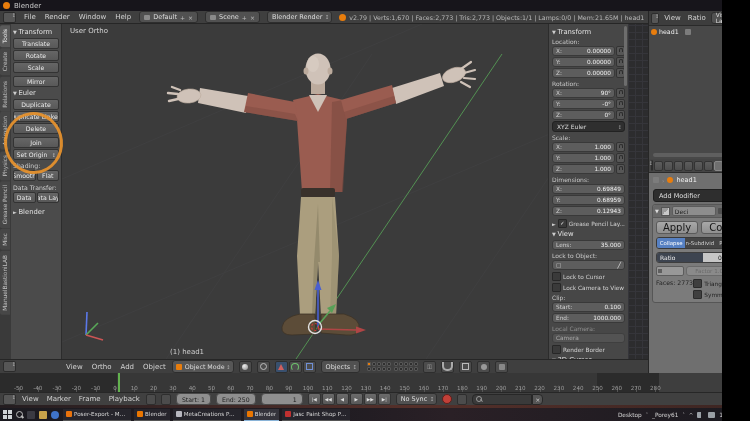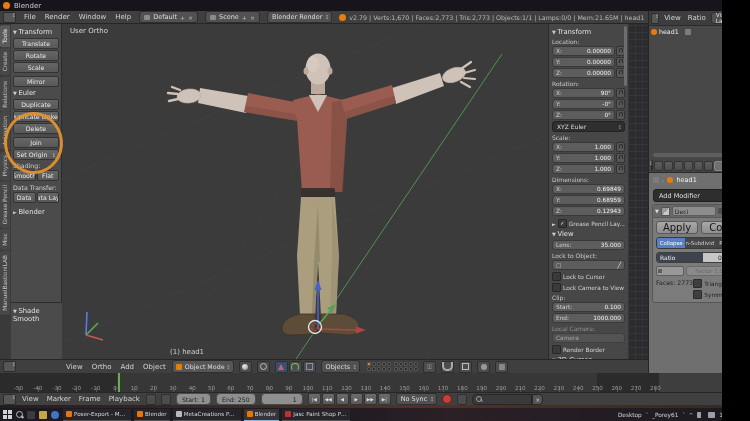--- a/index.html
+++ b/index.html
@@ -235,23 +235,20 @@
         <div class="tbtn">Flat</div>
       </div>
     <div class="tlabel">Data Transfer:</div>
     <div class="halfrow" id="datatransfer-buttons">
         <div class="tbtn">Data</div>
         <div class="tbtn">Data Layo</div>
       </div>
     <div class="panel-h closed" style="margin-top:4px">Blender</div>
   </div>
 
-  <div id="shade-smooth-panel" class="abs">
-    <div class="panel-h">Shade Smooth</div>
-  </div>
 
   <div id="annotation-circle" class="abs"></div>
 
   <div id="viewport" class="abs">
     <svg width="586" height="335" viewBox="0 0 586 335">
 
       <g stroke="#434345" stroke-width="1" opacity="0.55">
         <line x1="310" y1="30" x2="104" y2="335"></line>
         <line x1="570" y1="30" x2="364" y2="335"></line>
         <line x1="0" y1="155" x2="360" y2="0"></line>

